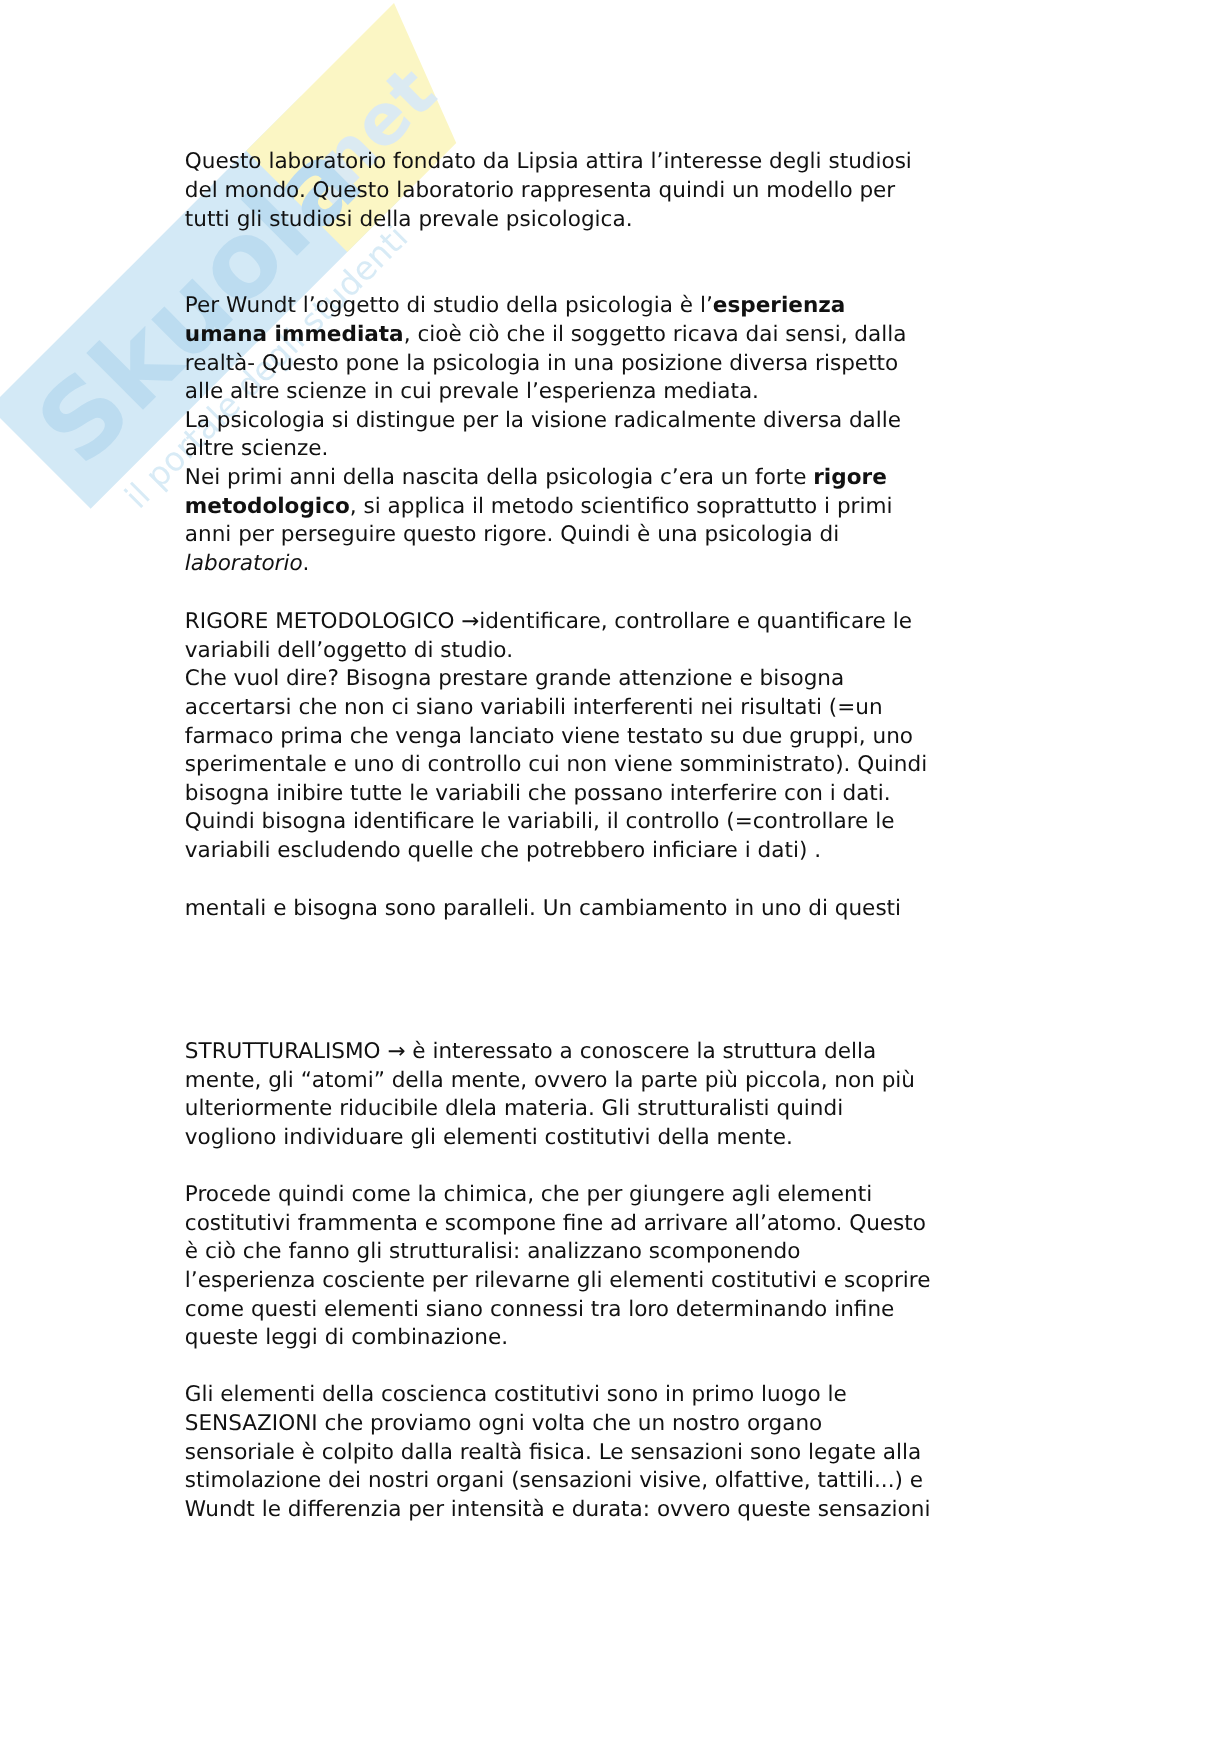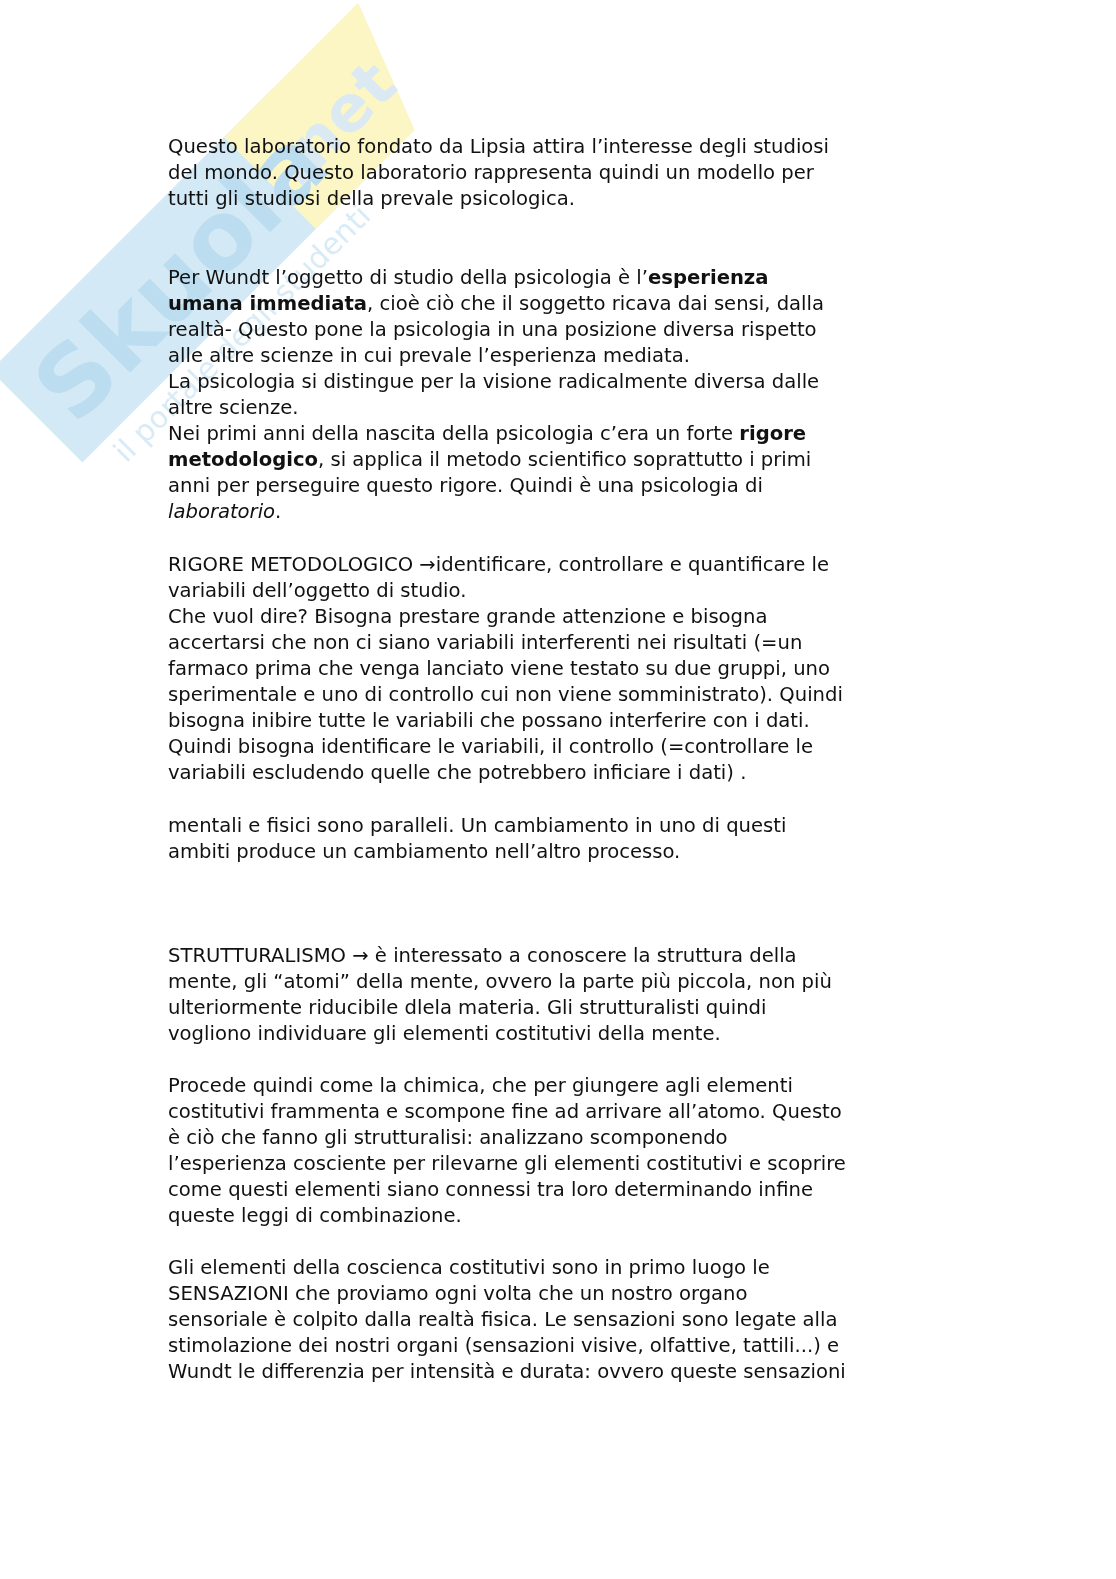--- a/index.html
+++ b/index.html
@@ -70,17 +70,17 @@
 
       <text x="30" y="92" font-family="DejaVu Sans, sans-serif" font-size="30" fill="#d8ebf6">il portale degli studenti</text>
     </g>
   </svg>
 </div>
 
 <div class="page">
   <div class="block" style="top:134px"><span class="line"><span>Questo laboratorio fondato da Lipsia attira l’interesse degli studiosi</span></span><span class="line"><span>del mondo. Questo laboratorio rappresenta quindi un modello per</span></span><span class="line"><span>tutti gli studiosi della prevale psicologica.</span></span></div>
   <div class="block" style="top:265px"><span class="line"><span>Per Wundt l’oggetto di studio della psicologia è l’</span><span class="b">esperienza</span></span><span class="line"><span class="b">umana immediata</span><span>, cioè ciò che il soggetto ricava dai sensi, dalla</span></span><span class="line"><span>realtà- Questo pone la psicologia in una posizione diversa rispetto</span></span><span class="line"><span>alle altre scienze in cui prevale l’esperienza mediata.</span></span><span class="line"><span>La psicologia si distingue per la visione radicalmente diversa dalle</span></span><span class="line"><span>altre scienze.</span></span><span class="line"><span>Nei primi anni della nascita della psicologia c’era un forte </span><span class="b">rigore</span></span><span class="line"><span class="b">metodologico</span><span>, si applica il metodo scientifico soprattutto i primi</span></span><span class="line"><span>anni per perseguire questo rigore. Quindi è una psicologia di</span></span><span class="line"><span class="i">laboratorio</span><span>.</span></span></div>
   <div class="block" style="top:552px"><span class="line"><span>RIGORE METODOLOGICO →identificare, controllare e quantificare le</span></span><span class="line"><span>variabili dell’oggetto di studio.</span></span><span class="line"><span>Che vuol dire? Bisogna prestare grande attenzione e bisogna</span></span><span class="line"><span>accertarsi che non ci siano variabili interferenti nei risultati (=un</span></span><span class="line"><span>farmaco prima che venga lanciato viene testato su due gruppi, uno</span></span><span class="line"><span>sperimentale e uno di controllo cui non viene somministrato). Quindi</span></span><span class="line"><span>bisogna inibire tutte le variabili che possano interferire con i dati.</span></span><span class="line"><span>Quindi bisogna identificare le variabili, il controllo (=controllare le</span></span><span class="line"><span>variabili escludendo quelle che potrebbero inficiare i dati) .</span></span></div>
-  <div class="block" style="top:813px"><span class="line"><span>mentali e fisici sono paralleli. Un cambiamento in uno di questi</span></span><span class="line"><span>ambiti produce un cambiamento nell’altro processo.</span></span></div>
+  <div class="block" style="top:813px"><span class="line"><span>mentali e bisogna sono paralleli. Un cambiamento in uno di questi</span></span></div>
   <div class="block" style="top:943px"><span class="line"><span>STRUTTURALISMO → è interessato a conoscere la struttura della</span></span><span class="line"><span>mente, gli “atomi” della mente, ovvero la parte più piccola, non più</span></span><span class="line"><span>ulteriormente riducibile dlela materia. Gli strutturalisti quindi</span></span><span class="line"><span>vogliono individuare gli elementi costitutivi della mente.</span></span></div>
   <div class="block" style="top:1073px"><span class="line"><span>Procede quindi come la chimica, che per giungere agli elementi</span></span><span class="line"><span>costitutivi frammenta e scompone fine ad arrivare all’atomo. Questo</span></span><span class="line"><span>è ciò che fanno gli strutturalisi: analizzano scomponendo</span></span><span class="line"><span>l’esperienza cosciente per rilevarne gli elementi costitutivi e scoprire</span></span><span class="line"><span>come questi elementi siano connessi tra loro determinando infine</span></span><span class="line"><span>queste leggi di combinazione.</span></span></div>
   <div class="block" style="top:1255px"><span class="line"><span>Gli elementi della coscienca costitutivi sono in primo luogo le</span></span><span class="line"><span>SENSAZIONI che proviamo ogni volta che un nostro organo</span></span><span class="line"><span>sensoriale è colpito dalla realtà fisica. Le sensazioni sono legate alla</span></span><span class="line"><span>stimolazione dei nostri organi (sensazioni visive, olfattive, tattili...) e</span></span><span class="line"><span>Wundt le differenzia per intensità e durata: ovvero queste sensazioni</span></span></div>
 </div>
 
 </body></html>

